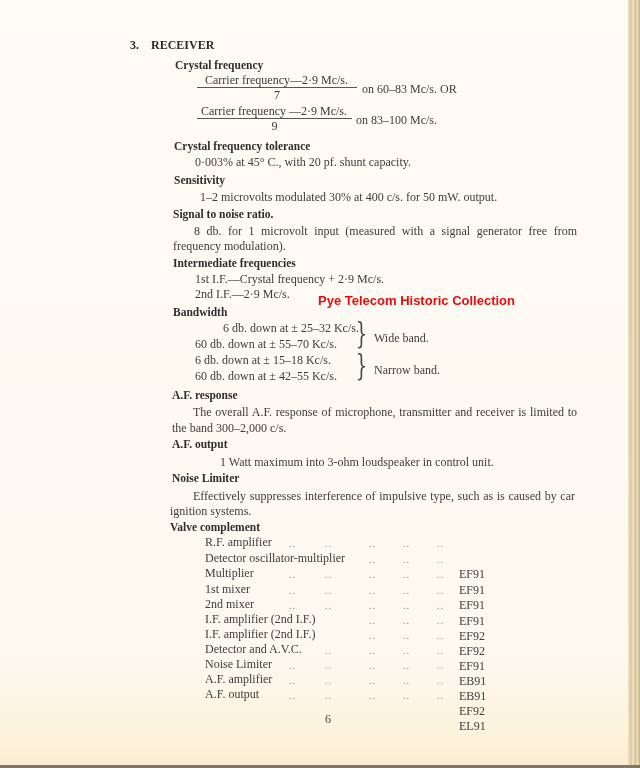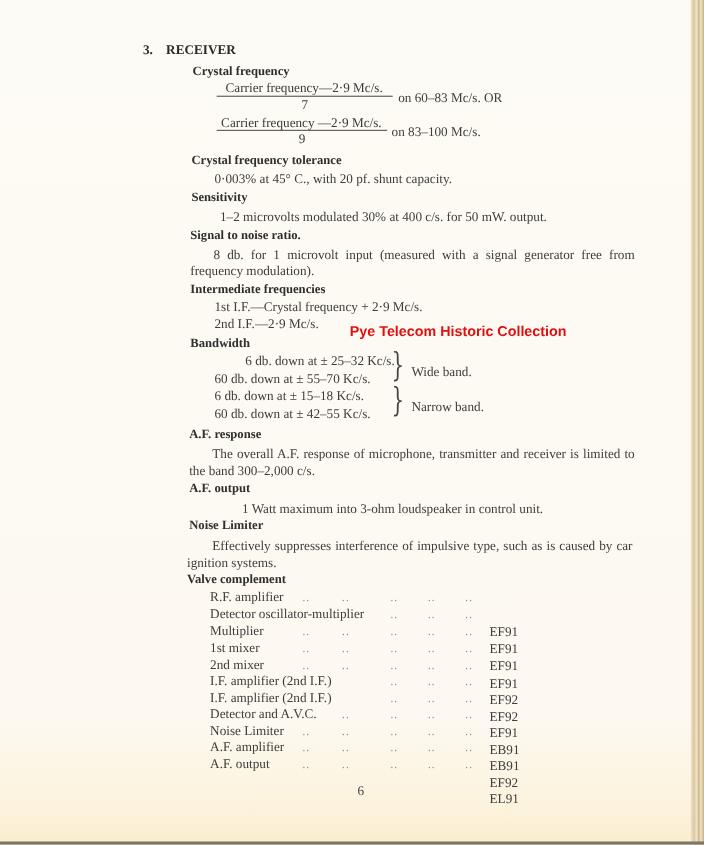--- a/index.html
+++ b/index.html
@@ -27,21 +27,21 @@
   .sec { font-weight: bold; font-size: 12px; color: #2a2a2a; }
   .frac { position: absolute; text-align: center; }
   .frac .num { display: block; border-bottom: 1px solid #555; padding: 0 1px 0 0; font-size: 12px; line-height: 14px; }
   .frac .den { display: block; font-size: 12px; line-height: 14px; }
   .brace { position: absolute; font-size: 30px; line-height: 30px; color: #444; font-family: "DejaVu Serif", serif; transform: scaleX(0.6); }
   .just { position: absolute; font-size: 12px; line-height: 15px; text-align: justify; text-align-last: left; white-space: normal; color: #3d3d3d; }
   .watermark {
     position: absolute; left: 318px; top: 293px; font-family: "Liberation Sans", sans-serif;
     font-weight: bold; font-size: 13px; color: #e10f0f; white-space: nowrap;
   }
-  .valve-row { position: absolute; left: 191px; width: 300px; height: 15px; font-size: 12px; line-height: 15px; color: #3d3d3d; }
+  .valve-row { position: absolute; left: 205px; width: 300px; height: 15px; font-size: 12px; line-height: 15px; color: #3d3d3d; }
   .valve-row .name { position: absolute; left: 0; white-space: nowrap; }
   .valve-row .dots { position: absolute; left: 80px; width: 340px; }
   .valve-row .dots span { position: absolute; top: 1px; font-size: 10px; color: #8a8a8a; letter-spacing: 1px; }
   .valve-row .type { position: absolute; left: 254px; white-space: nowrap; margin-top: 32px; }
   .pageno { position: absolute; left: 325px; top: 712px; font-size: 12px; color: #444; }
 </style>
 </head>
 <body>
 
 <div class="page">

